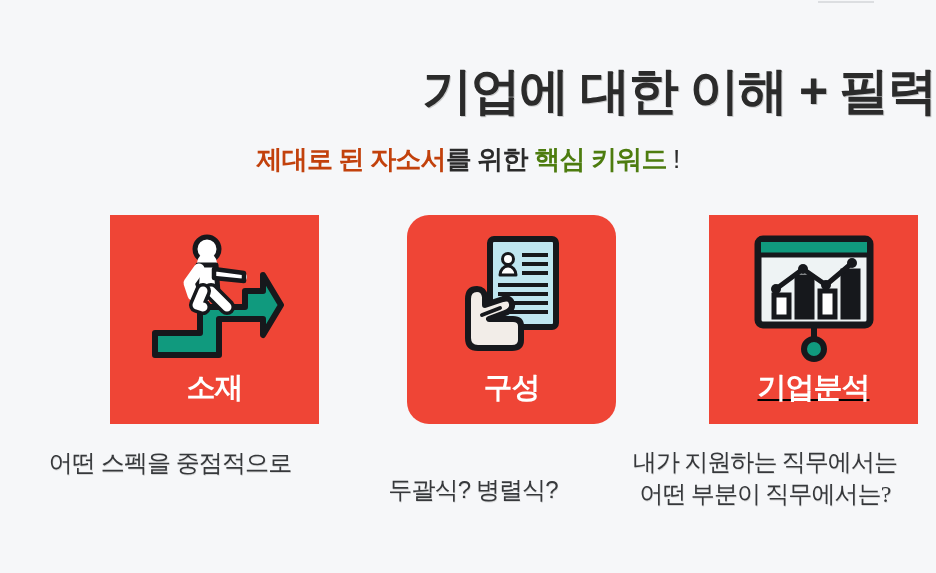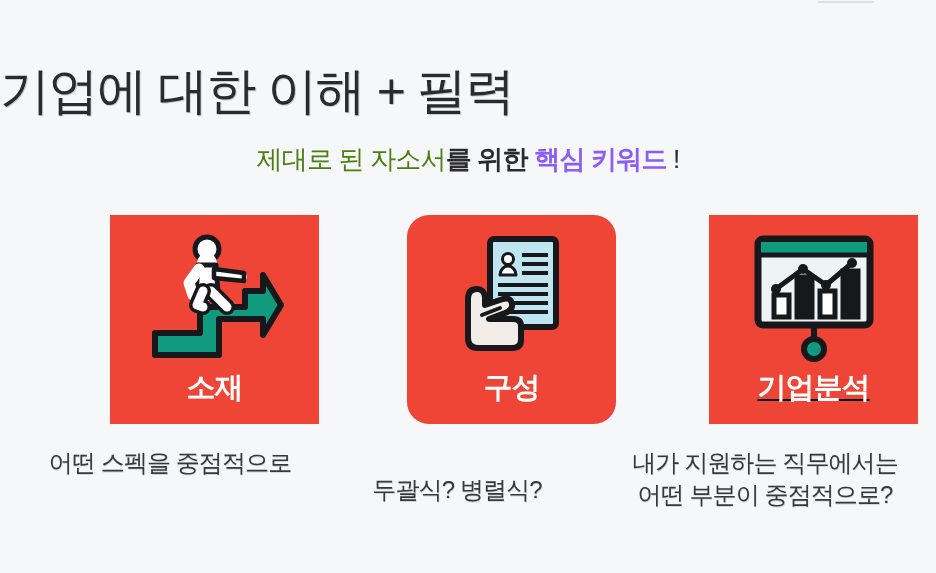--- a/index.html
+++ b/index.html
@@ -17,41 +17,41 @@
   .top-rule {
     position: absolute;
     left: 818px; top: 1px;
     width: 56px; height: 2px;
     background: #dcdee1;
   }
   .title {
     position: absolute;
     left: 0; top: 58px;
     width: 936px;
-    text-align: left;
+    text-align: right;
     font-size: 50px;
-    font-weight: 400;
+    font-weight: 700;
     letter-spacing: -1.5px;
     color: #2b2b2b;
     text-shadow: 1px 1px 0 rgba(150,150,150,0.45);
     white-space: nowrap;
   }
   .subtitle {
     position: absolute;
     left: 0; top: 142px;
     width: 936px;
     text-align: center;
     font-size: 26px;
     letter-spacing: -0.8px;
     color: #2b2b2b;
     white-space: nowrap;
   }
-  .subtitle .red { color: #4d7c0f; font-weight: 400; }
+  .subtitle .red { color: #c2410c; font-weight: 700; }
   .subtitle .mid { color: #2b2b2b; font-weight: 700; }
-  .subtitle .dark { color: #8b5cf6; font-weight: 700; }
+  .subtitle .dark { color: #4d7c0f; font-weight: 700; }
   .subtitle .bang { color: #2b2b2b; font-weight: 400; }
 
   .cards { position: absolute; left: 0; top: 215px; width: 936px; height: 210px; margin-left: 46px; }
   .card {
     position: absolute;
     top: 0;
     width: 209px; height: 209px;
     background: #ef4536;
     display: flex;
     flex-direction: column;
@@ -80,22 +80,22 @@
     position: absolute;
     text-align: center;
     font-size: 24px;
     font-weight: 500;
     color: #36383b;
     line-height: 1.32;
     letter-spacing: -0.9px;
     text-shadow: 0.5px 0.5px 0 rgba(170,170,170,0.4);
   }
   .caption.p1 { left: 10px; width: 320px; top: 0; }
-  .caption.p2 { left: 312px; width: 290px; top: 27px; text-align: center; }
-  .caption.p3 { left: 600px; width: 330px; top: 0; }
+  .caption.p2 { left: 328px; width: 290px; top: 27px; text-align: center; }
+  .caption.p3 { left: 600px; width: 330px; top: 0; font-family: Liberation Serif, serif; }
   .caption .line { display: block; }
 </style>
 </head>
 <body>
 
 <div class="page">
 
   <div class="top-rule"></div>
 
   <div class="title">기업에 대한 이해 + 필력</div>
@@ -193,17 +193,17 @@
 
   <div class="captions">
     <div class="caption p1">
       <span class="line">어떤 스펙을 중점적으로</span>
     </div>
     <div class="caption p2">
       <span class="line">두괄식? 병렬식?</span>
     </div>
     <div class="caption p3">
       <span class="line">내가 지원하는 직무에서는</span>
-      <span class="line">어떤 부분이 중점적으로?</span>
+      <span class="line">어떤 부분이 직무에서는?</span>
     </div>
   </div>
 
 </div>
 
 </body></html>

